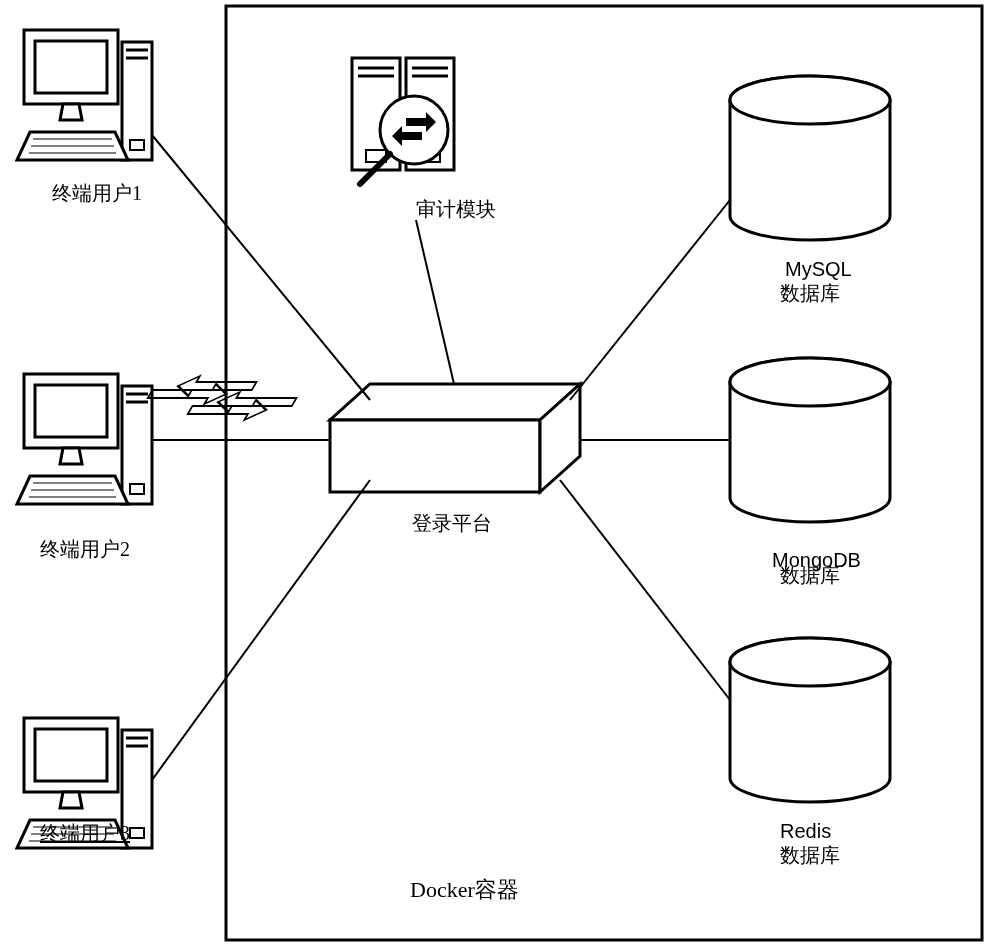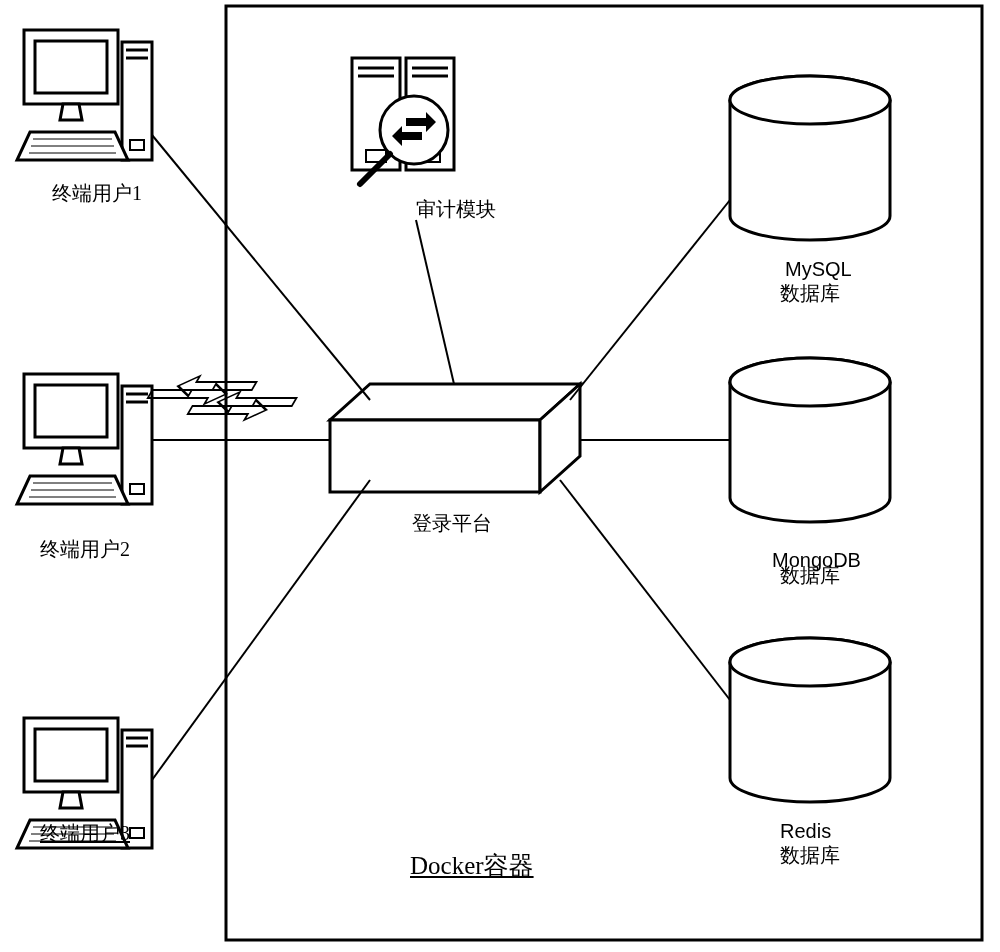--- a/index.html
+++ b/index.html
@@ -152,13 +152,13 @@
 
 <div class="label" style="left:785px; top:256px; width:60px; font-family:Liberation Sans, sans-serif;">MySQL</div>
 <div class="label" style="left:780px; top:280px;">数据库</div>
 
 <div class="label" style="left:772px; top:547px; font-family:Liberation Sans, sans-serif;">MongoDB</div>
 <div class="label" style="left:780px; top:562px;">数据库</div>
 
 <div class="label" style="left:768px; top:818px; font-family:Liberation Sans, sans-serif;margin-left:12px;">Redis</div>
 <div class="label" style="left:780px; top:842px;">数据库</div>
 
-<div class="label" style="left:410px; top:850px; font-size:25px;text-decoration:underline;">Docker容器</div>
+<div class="label" style="left:410px; top:876px; font-size:22px;">Docker容器</div>
 
 </body></html>

